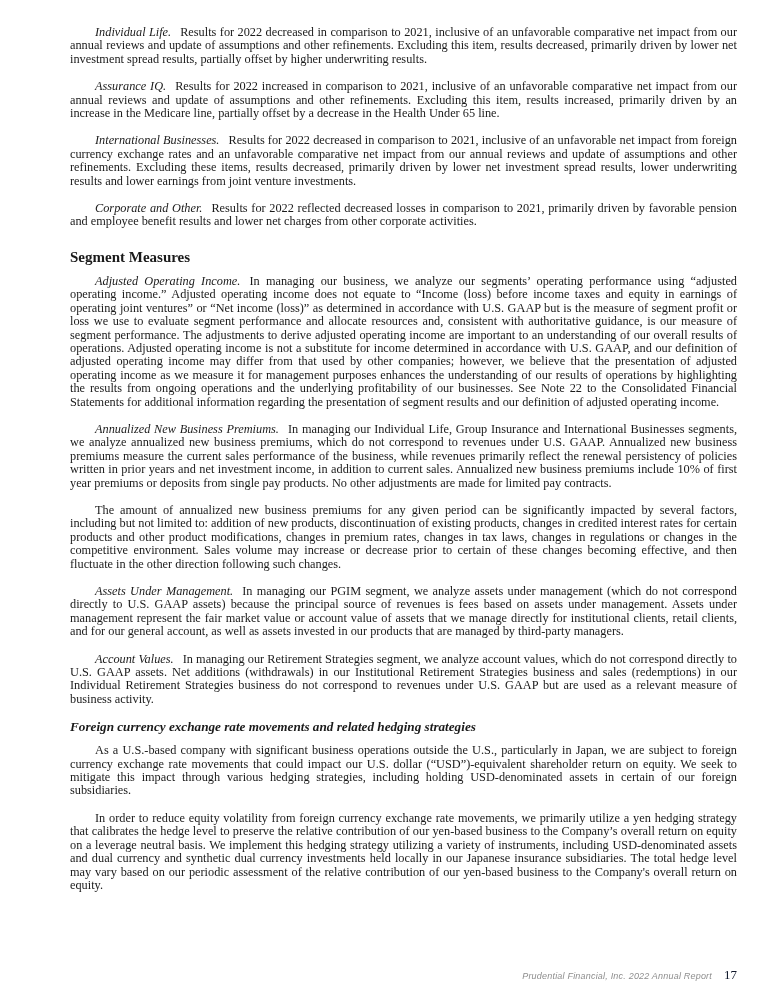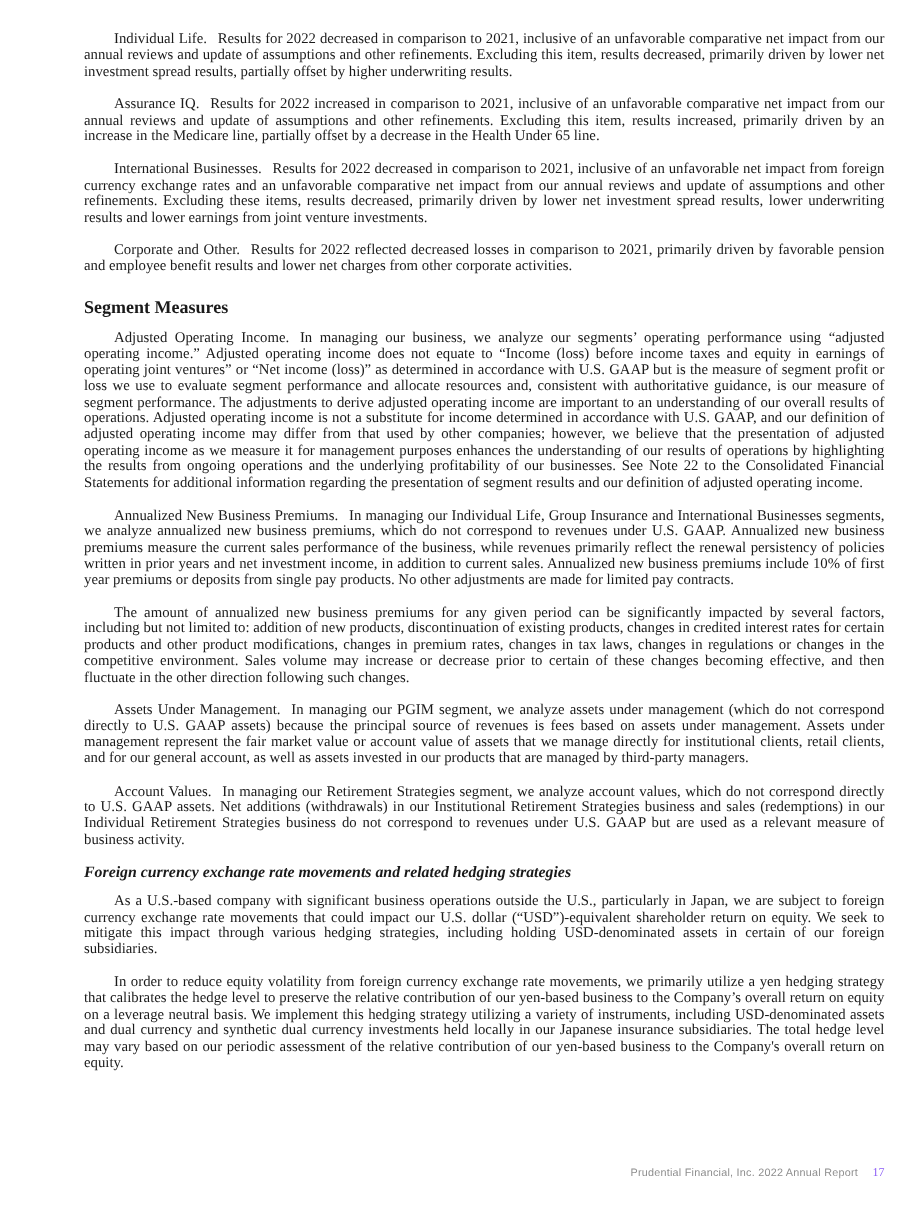--- a/index.html
+++ b/index.html
@@ -20,20 +20,21 @@
     right: 31px;
   }
   p.para {
     font-size: 12.3px;
     line-height: 13.4px;
     text-align: justify;
     text-indent: 25px;
     margin: 0 0 14px 0;
   }
   p.para .lead {
+    font-style: italic;
     margin-right: 9px;
     margin-top: 36px;
   }
   h2.section-heading {
     font-size: 15px;
     line-height: 14px;
     font-weight: bold;
     margin: 21px 0 11px 0;
   }
   h3.sub-heading {
@@ -50,25 +51,26 @@
     display: flex;
     align-items: baseline;
     gap: 12px;
     white-space: nowrap;
   }
   .footer .footer-label {
     font-family: "Liberation Sans", sans-serif;
     font-size: 9px;
     color: #8e8e8e;
     letter-spacing: 0.2px;
+    font-style: italic;
   }
   .footer .page-number {
     font-family: "Liberation Serif", serif;
-    font-size: 10px;
-    color: #8b5cf6;
+    font-size: 13px;
+    color: #0f172a;
   }
 </style>
 </head>
 <body>
 
 <div class="page">
   <div class="content">
 
     <p class="para"><span class="lead">Individual Life.</span><span>Results for 2022 decreased in comparison to 2021, inclusive of an unfavorable comparative net impact from our annual reviews and update of assumptions and other refinements. Excluding this item, results decreased, primarily driven by lower net investment spread results, partially offset by higher underwriting results.</span></p>
 

